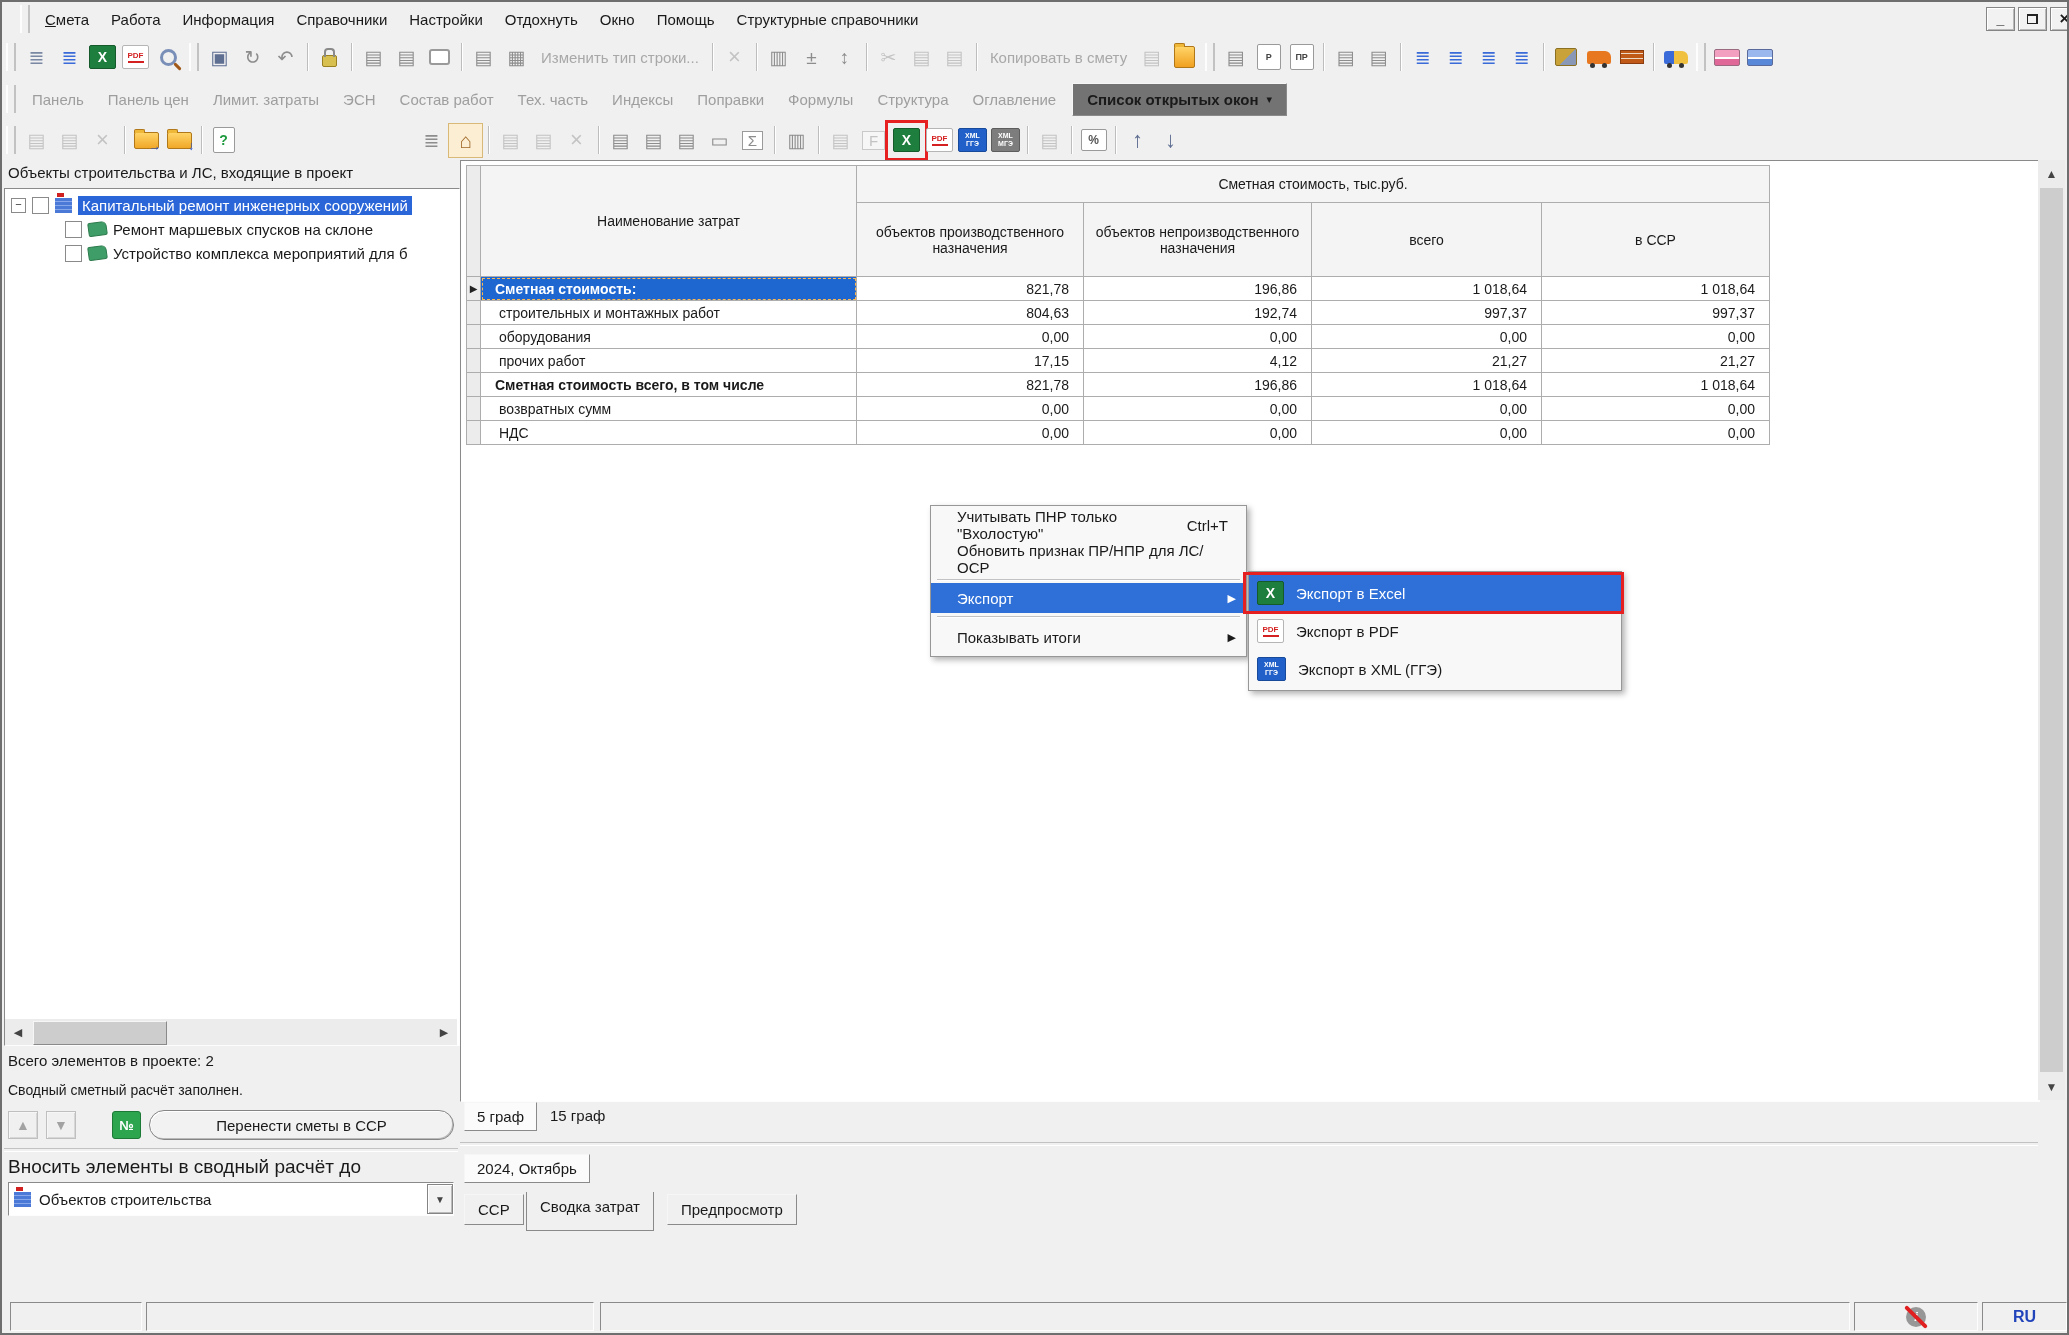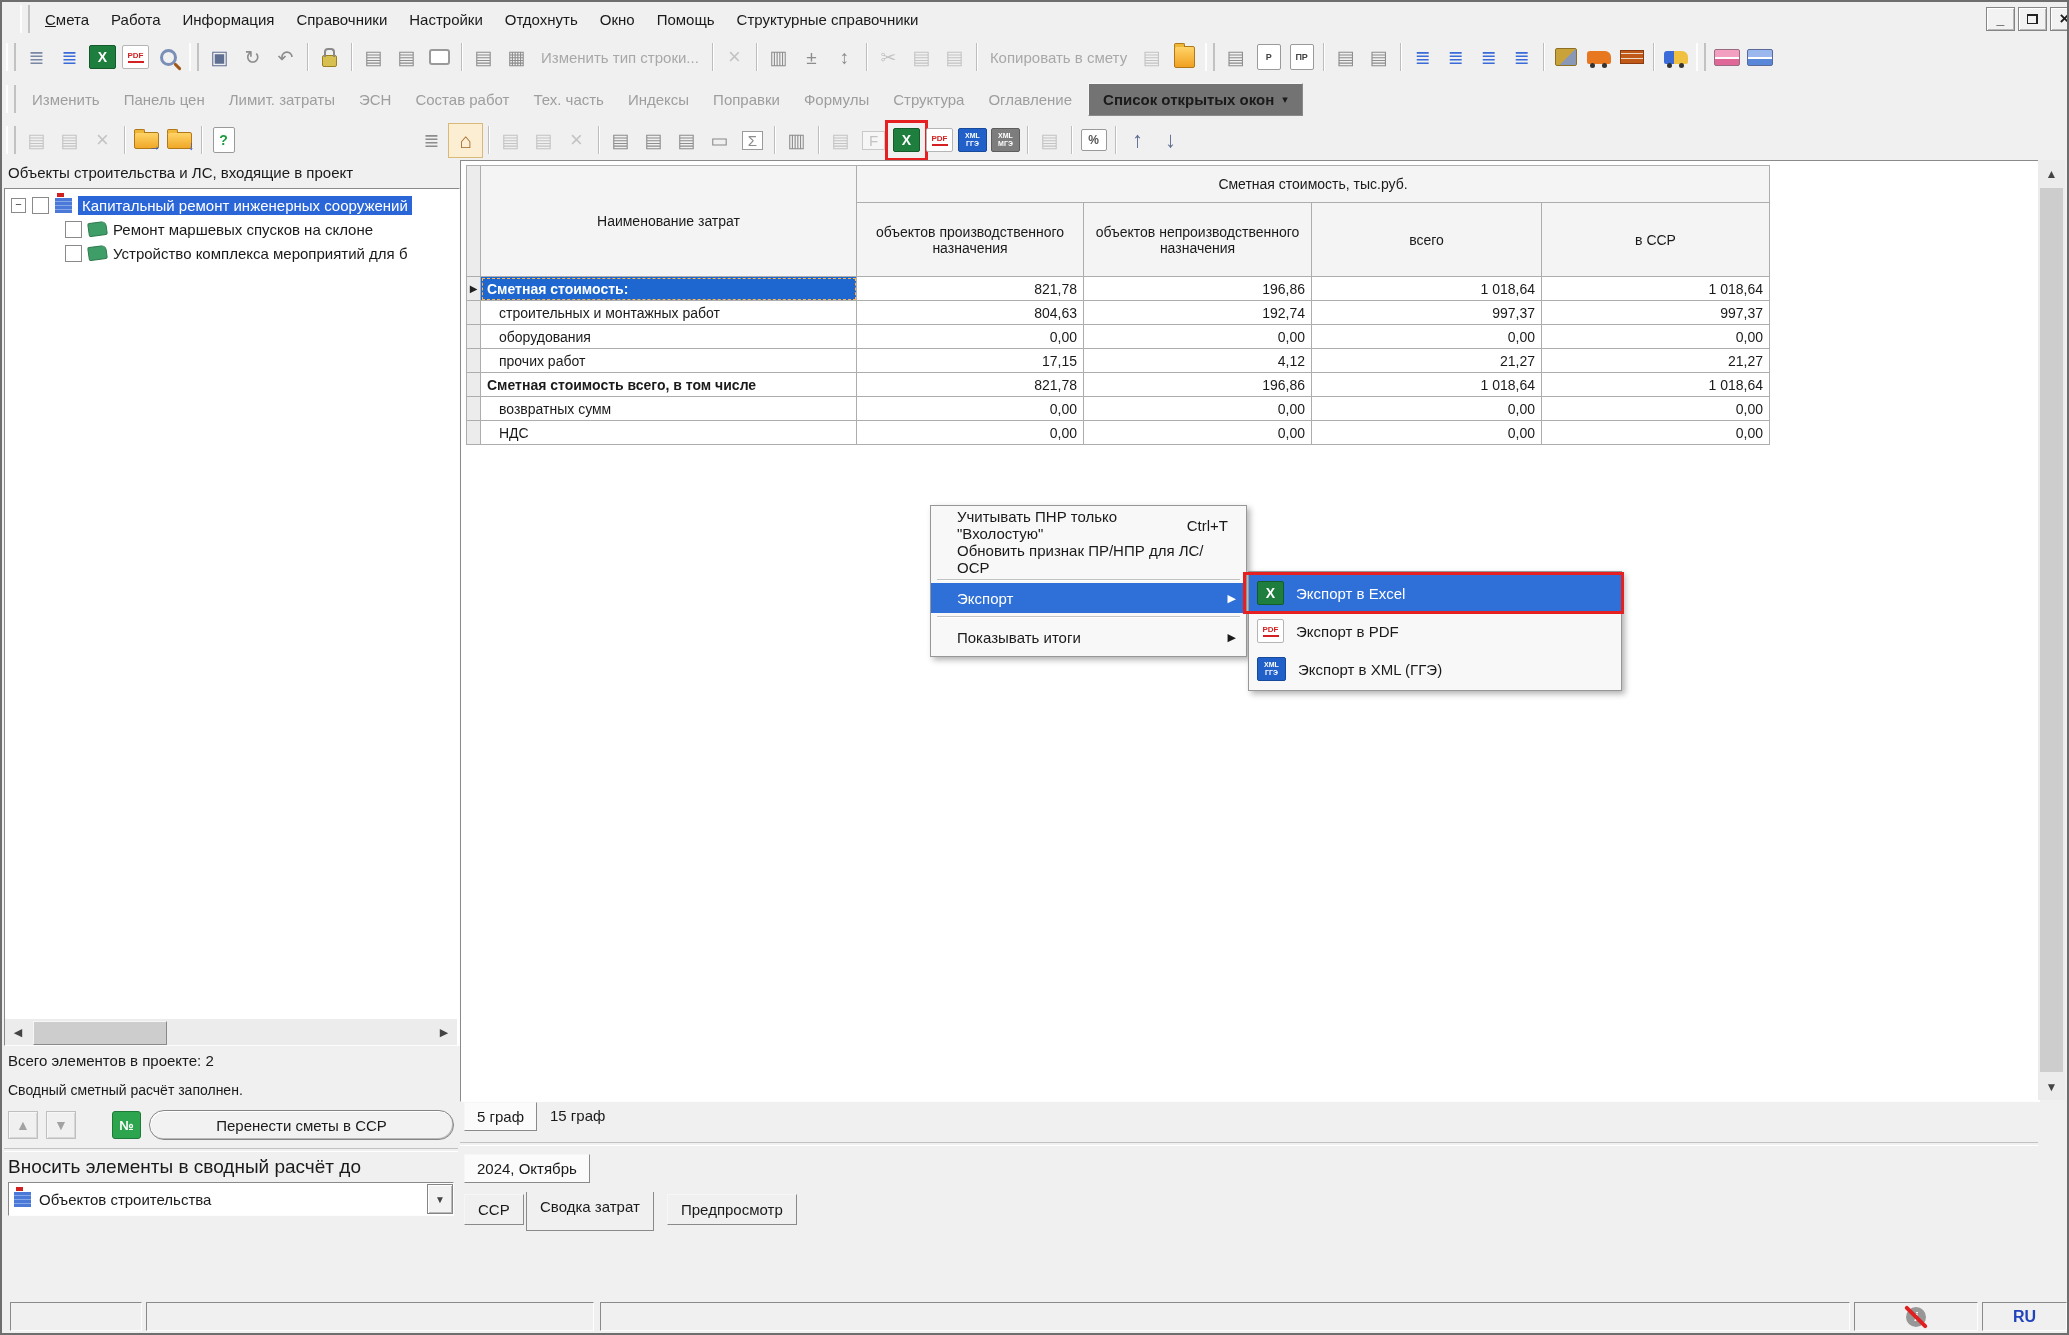--- a/index.html
+++ b/index.html
@@ -60,21 +60,21 @@
   .cb{width:15px;height:15px;background:#fff;border:1px solid #8a8a8a;flex:0 0 auto;}
   .exp{width:13px;height:13px;background:#fff;border:1px solid #8a8a8a;font-size:11px;line-height:11px;text-align:center;color:#333;flex:0 0 auto;}
   .annot{position:absolute;border:3px solid #e62020;pointer-events:none;}
   
   .ptab{font-size:15px;color:#9e9e9e;padding:9px 12px;white-space:nowrap;}
   
   .trow{display:flex;align-items:center;gap:6px;height:24px;font-size:15px;white-space:nowrap;}
   .tsel{background:#2a66d8;color:#fff;padding:1px 4px;}
   
   table.grid{border-collapse:collapse;table-layout:fixed;font-size:14px;background:#fff;}
-  table.grid th,table.grid td{border:1px solid #adadad;padding:0 6px;overflow:hidden;white-space:nowrap;}
+  table.grid th,table.grid td{border:1px solid #adadad;padding:0 14px;overflow:hidden;white-space:nowrap;}
   table.grid th{background:#f4f4f4;font-weight:normal;text-align:center;padding:2px 6px;}
   table.grid td.num{text-align:right;height:23px;}
   table.grid td.nm{text-align:left;}
   table.grid td.rowsel{background:#ececec;padding:0;text-align:center;font-size:10px;color:#222;}
   td.selcell{background:#1e66d0;color:#fff;font-weight:bold;outline:1px dashed #ffb84d;outline-offset:-2px;}
   .bold{font-weight:bold;}
   
   .sb-btn{display:flex;align-items:center;justify-content:center;font-size:11px;color:#444;}
   .sb-track{background:#ececec;}
   .sb-thumb{background:#cdcdcd;}
@@ -250,21 +250,21 @@
     <div class="tbtn">
         <span class="booksb"></span>
       </div>
     <div class="tbtn">
         <span class="booksb blue"></span>
       </div>
   </div>
 
   <div class="hrow abs" style="left:0;top:76px;width:2069px;height:42px;">
     <div class="grip"></div>
-    <span class="ptab">Изменить</span>
+    <span class="ptab">Панель</span>
     <span class="ptab">Панель цен</span>
     <span class="ptab">Лимит. затраты</span>
     <span class="ptab">ЭСН</span>
     <span class="ptab">Состав работ</span>
     <span class="ptab">Тех. часть</span>
     <span class="ptab">Индексы</span>
     <span class="ptab">Поправки</span>
     <span class="ptab">Формулы</span>
     <span class="ptab">Структура</span>
     <span class="ptab">Оглавление</span>

